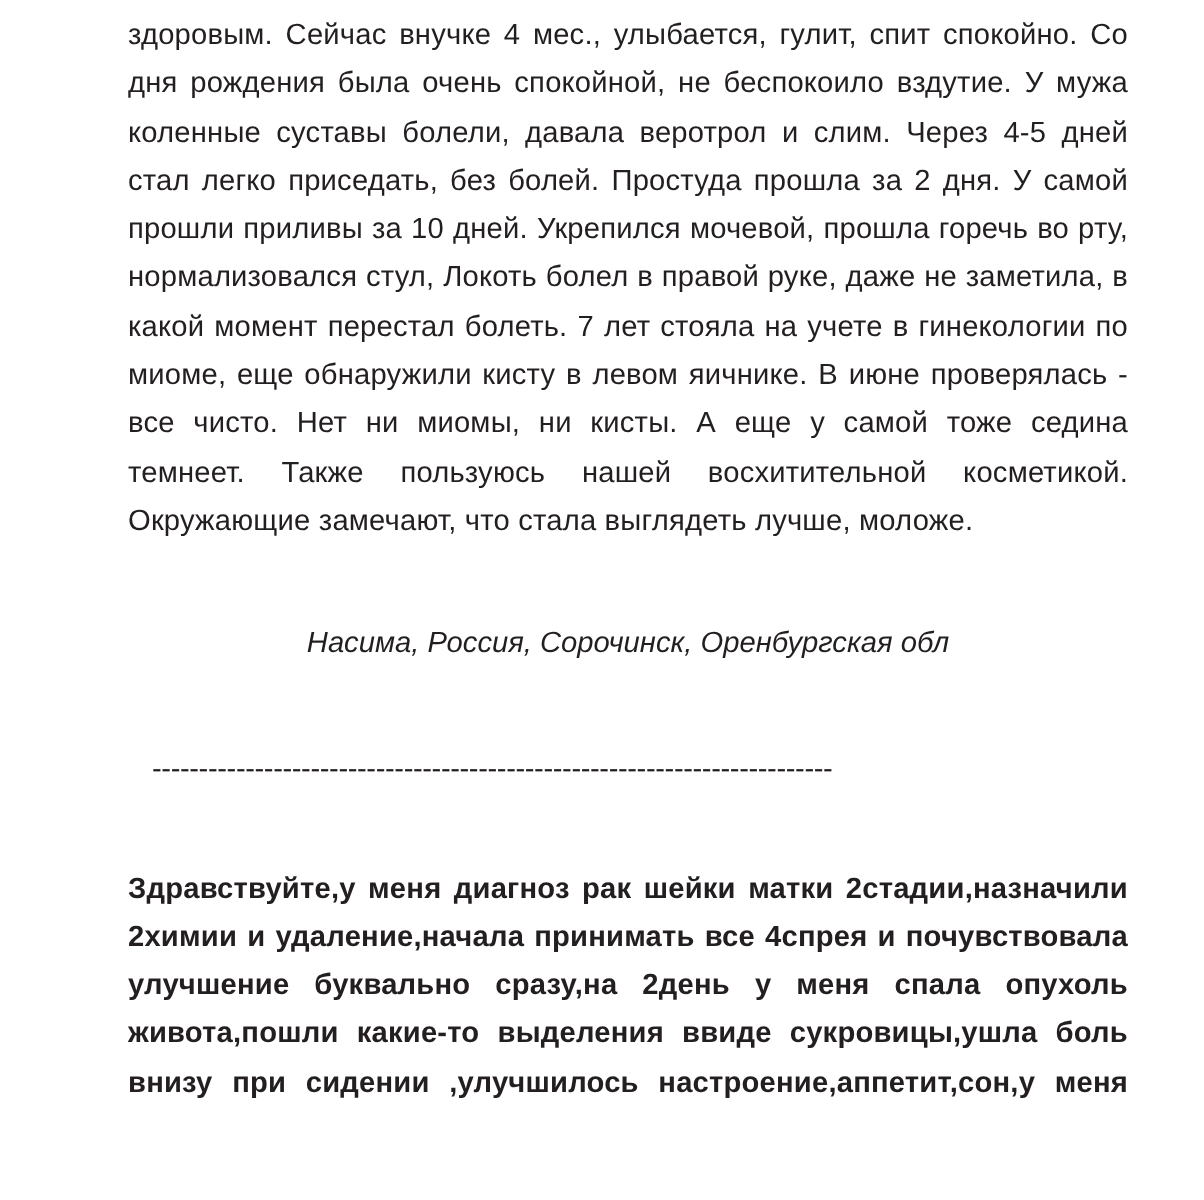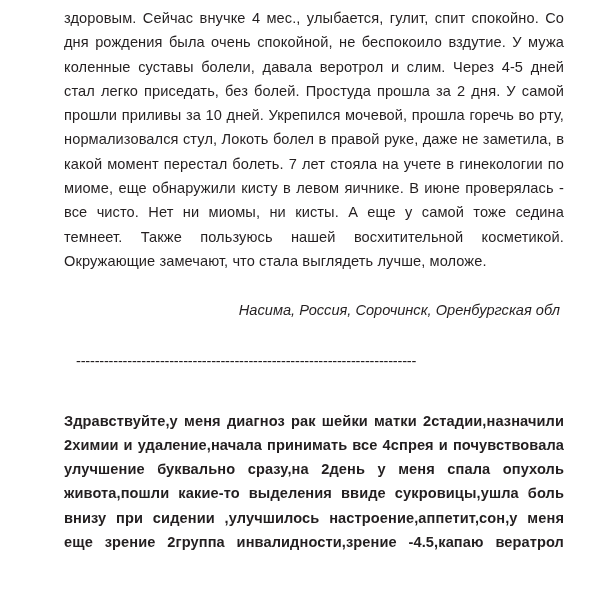--- a/index.html
+++ b/index.html
@@ -27,26 +27,26 @@
     font-size: 14.6px;
     line-height: 24.3px;
     text-align: justify;
     text-justify: inter-word;
     letter-spacing: 0.1px;
   }
   .para.first {
     padding-top: 6px;
   }
   .signature {
-    margin: 4px;
+    margin: 16px;
     padding-top: 21px;
     font-size: 14.6px;
     line-height: 24.3px;
     font-style: italic;
-    text-align: right;
+    text-align: center;
   }
   .rule-wrap {
     padding-top: 24px;
     padding-left: 12px;
   }
   .rule {
     font-size: 14.6px;
     line-height: 20px;
     letter-spacing: -0.2px;
     white-space: nowrap;

